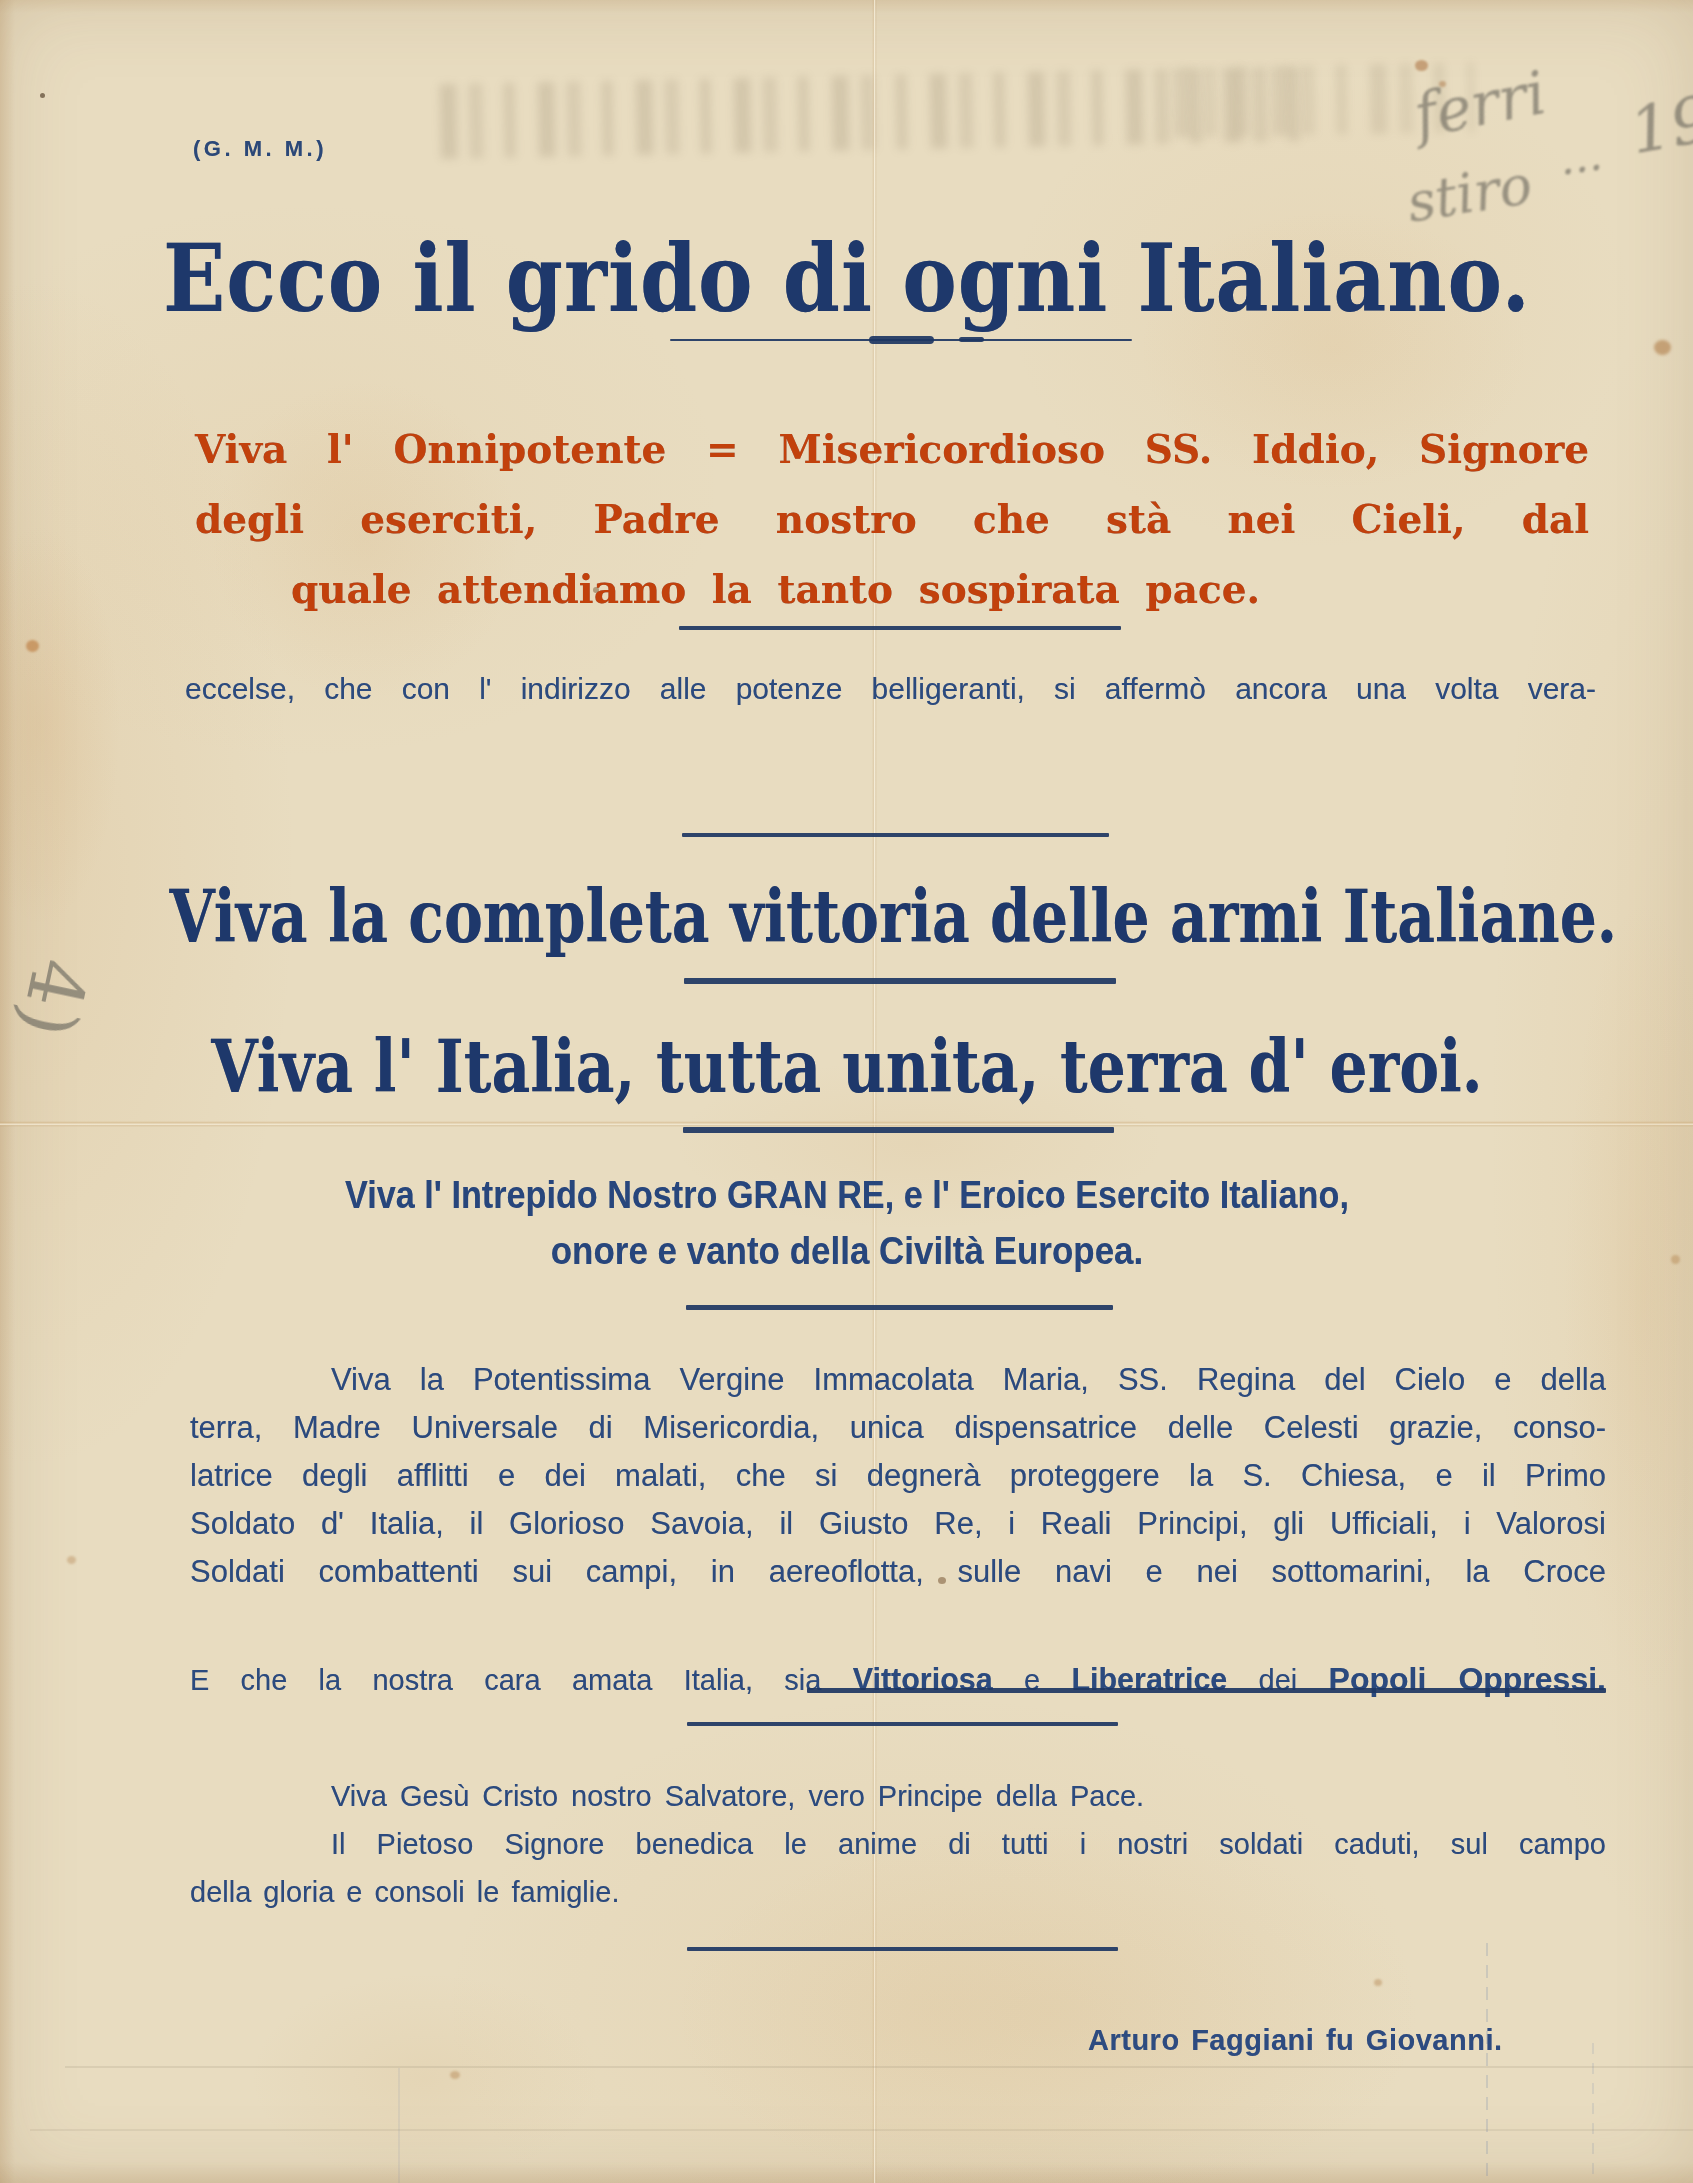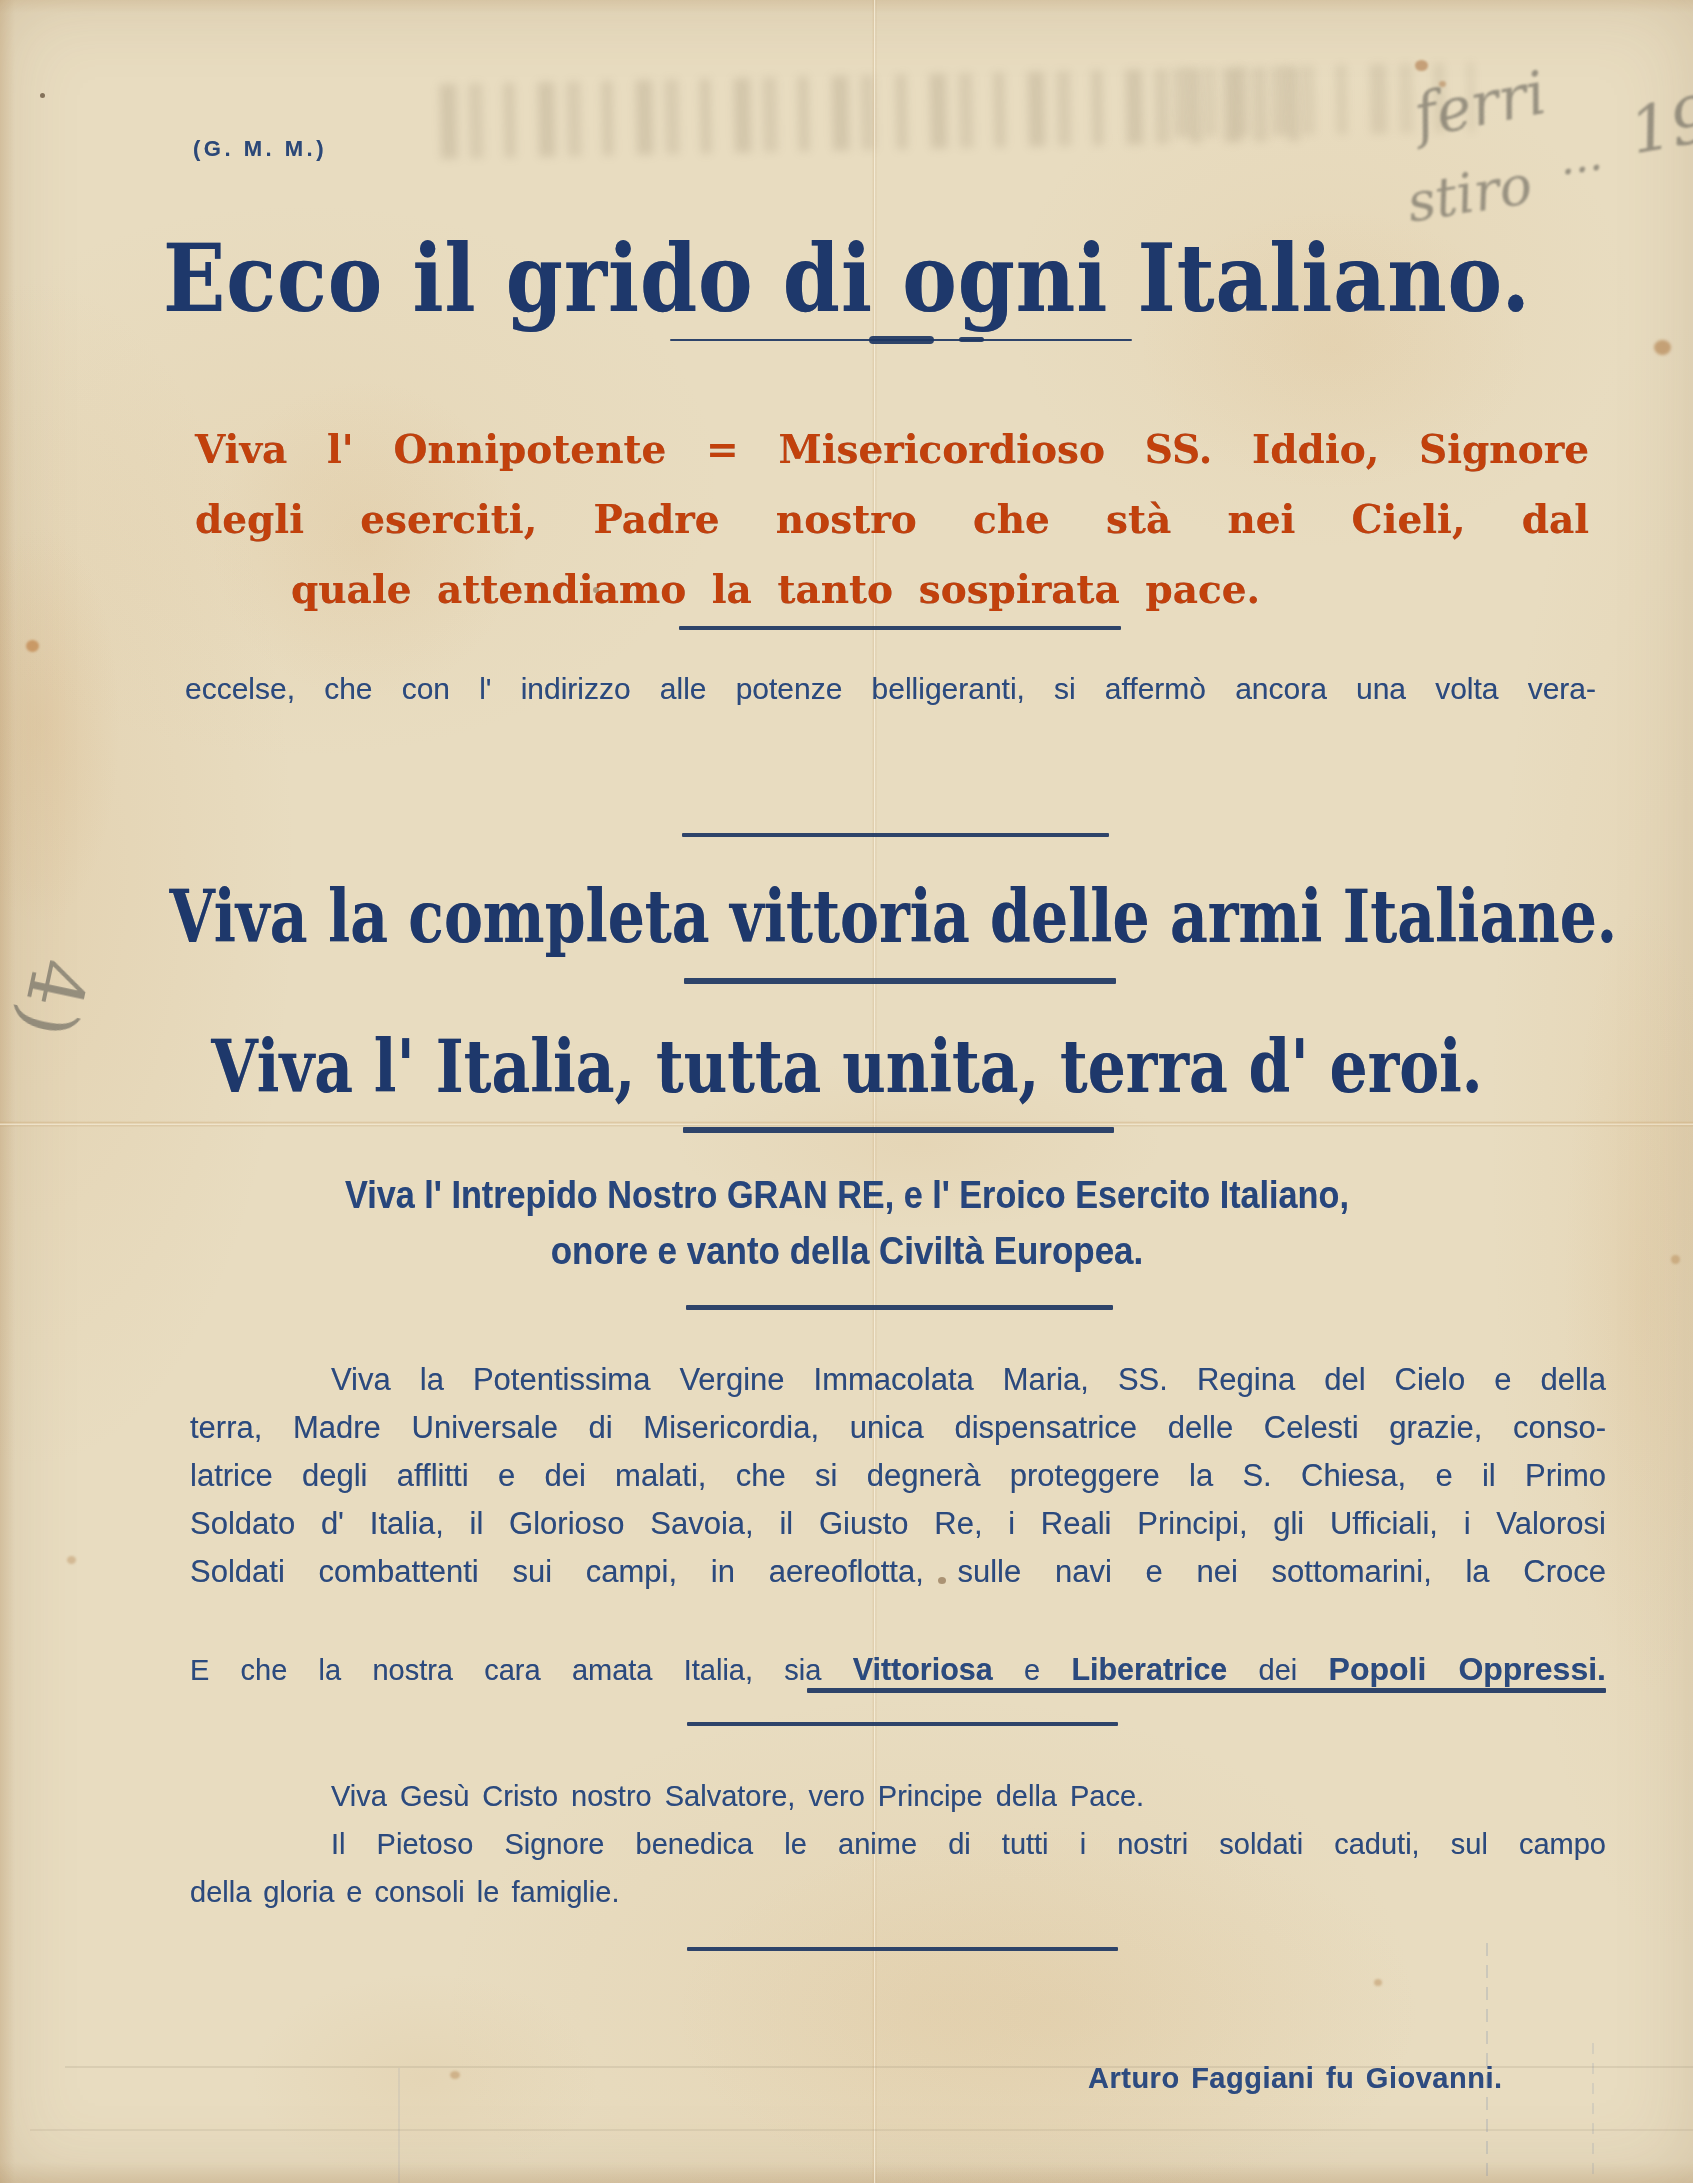--- a/index.html
+++ b/index.html
@@ -120,32 +120,32 @@
 <div class="rule" style="left:686px;top:1305px;width:427px;height:4.5px;"></div>
 
 <div style="position:absolute;left:190px;top:1356px;width:1416px;font-size:31px;line-height:48px;">
   <div class="sans jl" style="padding-left:141px;">Viva la Potentissima Vergine Immacolata Maria, SS. Regina del Cielo e della</div>
   <div class="sans jl">terra, Madre Universale di Misericordia, unica dispensatrice delle Celesti grazie, conso-</div>
   <div class="sans jl">latrice degli afflitti e dei malati, che si degnerà proteggere la S. Chiesa, e il Primo</div>
   <div class="sans jl">Soldato d' Italia, il Glorioso Savoia, il Giusto Re, i Reali Principi, gli Ufficiali, i Valorosi</div>
   <div class="sans jl">Soldati combattenti sui campi, in aereoflotta, sulle navi e nei sottomarini, la Croce</div>
 </div>
 
-<div class="sans jl" style="position:absolute;left:190px;top:1645px;width:1416px;font-size:29px;line-height:48px;">
+<div class="sans jl" style="position:absolute;left:190px;top:1645px;width:1416px;font-size:29px;line-height:68px;">
   <span>E che la nostra cara amata Italia, sia</span>
   <span style="font-weight:bold;font-size:30.5px;">Vittoriosa</span>
   <span>e</span>
   <span style="font-weight:bold;font-size:30.5px;">Liberatrice</span>
   <span>dei</span>
   <span style="font-weight:bold;font-size:32px;">Popoli Oppressi.</span>
 </div>
 <div class="rule" style="left:807px;top:1688px;width:799px;height:4.5px;"></div>
 <div class="rule" style="left:687px;top:1722px;width:431px;height:4px;"></div>
 
 <div style="position:absolute;left:190px;top:1772px;width:1416px;font-size:29px;line-height:48px;">
   <div class="sans" style="padding-left:141px;word-spacing:5px;">Viva Gesù Cristo nostro Salvatore, vero Principe della Pace.</div>
   <div class="sans jl" style="padding-left:141px;">Il Pietoso Signore benedica le anime di tutti i nostri soldati caduti, sul campo</div>
   <div class="sans" style="word-spacing:4px;">della gloria e consoli le famiglie.</div>
 </div>
 <div class="rule" style="left:687px;top:1947px;width:431px;height:4px;"></div>
 
-<div class="sans" style="position:absolute;left:1088px;top:2024px;font-size:29px;font-weight:bold;letter-spacing:0.5px;word-spacing:3px;color:#2d4b80;margin-top:38px;">Arturo Faggiani fu Giovanni.</div>
+<div class="sans" style="position:absolute;left:1088px;top:2024px;font-size:29px;font-weight:bold;letter-spacing:0.5px;word-spacing:3px;color:#2d4b80;">Arturo Faggiani fu Giovanni.</div>
 
 
 </body></html>

